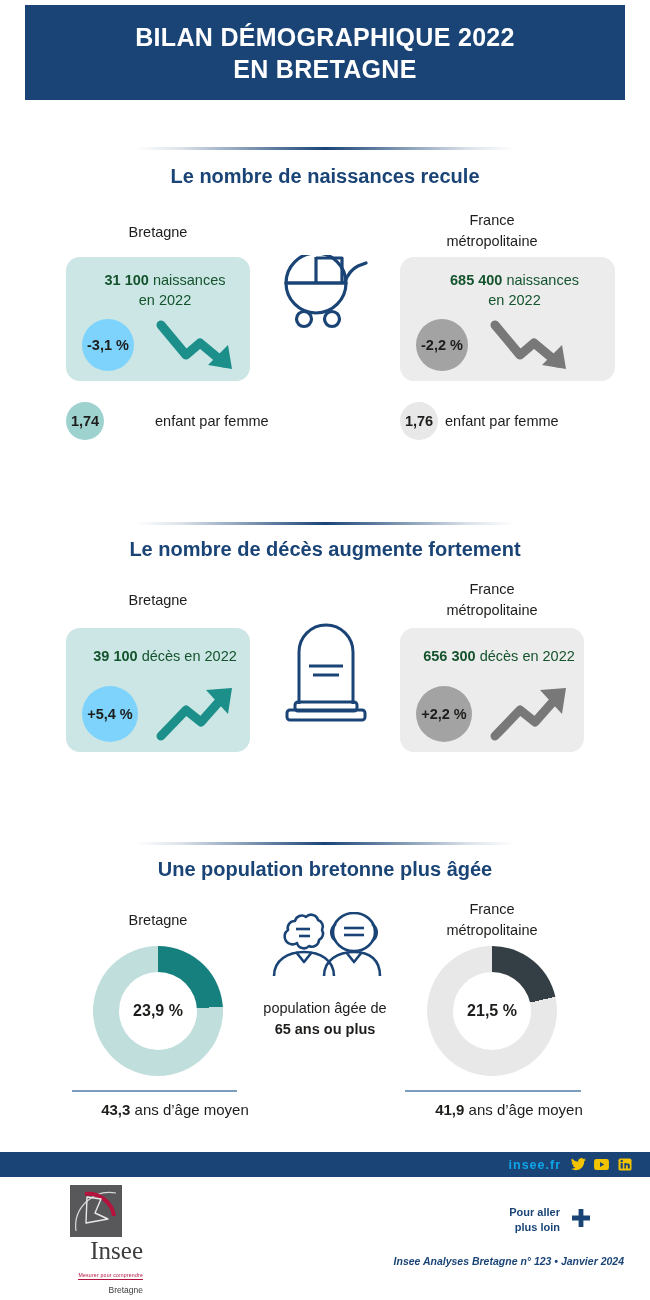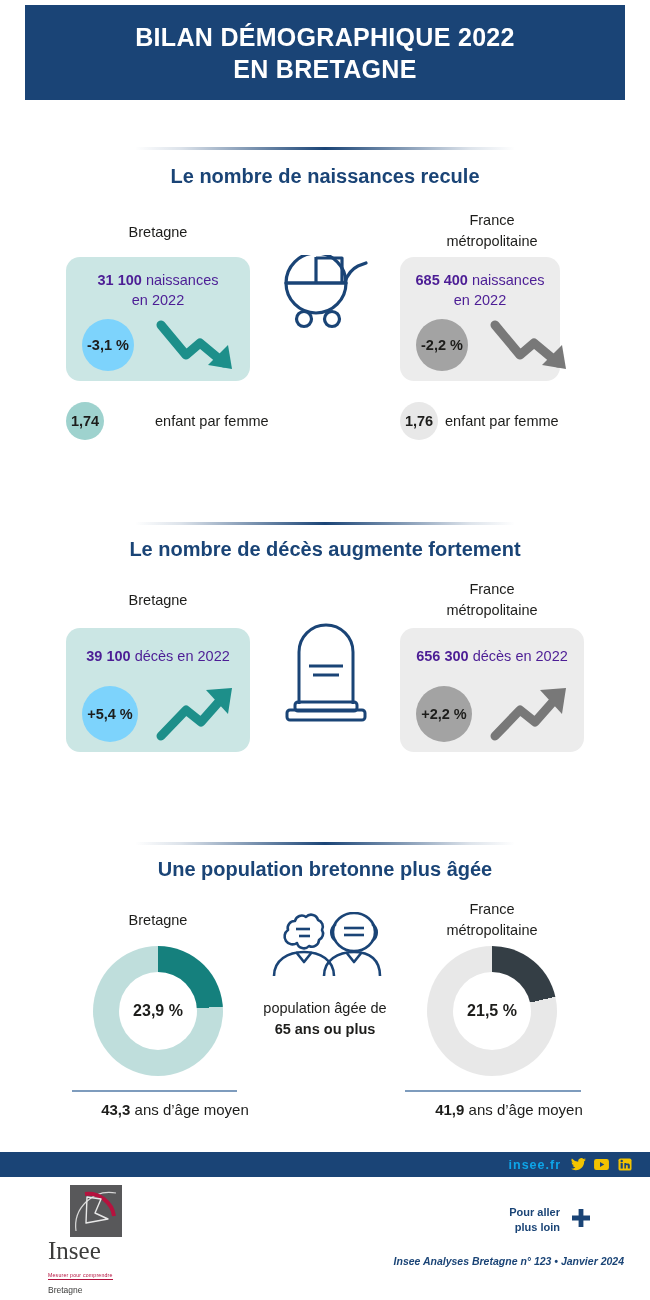--- a/index.html
+++ b/index.html
@@ -39,21 +39,21 @@
   }
 
   
   .card{
     position:absolute;border-radius:14px;
   }
   .card.teal{background:#cbe6e4;}
   .card.grey{background:#ececec;}
   .card-text{
     position:absolute;left:0;width:100%;text-align:center;
-    font-size:14.5px;line-height:1.35;color:#4c1d95;
+    font-size:14.5px;line-height:1.35;color:#14532d;padding-left:7px;
   }
   .card-text b{font-weight:bold;}
   .pct-circle{
     position:absolute;border-radius:50%;
     display:flex;align-items:center;justify-content:center;
     font-weight:bold;font-size:14.5px;color:#1d1d1b;
   }
   .pct-circle.teal{background:#7dd3fc;}
   .pct-circle.grey{background:#a3a3a3;}
 
@@ -89,21 +89,21 @@
   .footer-bar{
     position:absolute;left:0;top:1152px;width:650px;height:25px;background:#1a4476;
     display:flex;align-items:center;justify-content:flex-end;
   }
   .footer-bar .insee-fr{
     color:#0ea5e9;font-size:12.5px;font-weight:bold;letter-spacing:1px;margin-right:10px;
   }
   .soc{width:15px;height:15px;margin-right:8px;display:flex;align-items:center;justify-content:center;}
   .soc:last-child{margin-right:18px;}
 
-  .logo-wrap{position:absolute;left:48px;top:1185px;width:95px;text-align:left;}
+  .logo-wrap{position:absolute;left:48px;top:1185px;width:95px;text-align:right;}
   .logo-mark{width:52px;height:52px;background:#58585a;margin:0 auto;position:relative;overflow:hidden;}
   .logo-word{font-family:"Liberation Serif", serif;font-size:25px;color:#3c3c3b;line-height:1;margin-top:1px;}
   .logo-tag{font-size:5.2px;color:#b5123e;letter-spacing:.2px;border-bottom:1px solid #b5123e;display:inline-block;padding-bottom:1px;}
   .logo-sub{font-size:8.5px;color:#3c3c3b;margin-top:4px;}
 
   .pour-aller{
     position:absolute;right:58px;top:1205px;display:flex;align-items:center;
   }
   .pa-text{color:#1a4476;font-weight:bold;font-size:11px;line-height:1.35;text-align:right;}
   .pa-plus{margin-left:10px;}
@@ -149,21 +149,21 @@
   <svg style="position:absolute;left:282px;top:255px;" width="86" height="75" viewBox="0 0 86 75">
     <path d="M4 28 A30 30 0 0 1 64 28 Z" fill="none" stroke="#1a4476" stroke-width="3.2" stroke-linejoin="round"></path>
     <path d="M4 28 A30 30 0 0 0 64 28 Z" fill="none" stroke="#1a4476" stroke-width="3.2" stroke-linejoin="round"></path>
     <line x1="34" y1="2" x2="34" y2="28" stroke="#1a4476" stroke-width="3.2"></line>
     <path d="M34 3 L60 3 L60 28" fill="none" stroke="#1a4476" stroke-width="3.2" stroke-linejoin="round"></path>
     <path d="M63 27 C66 18 70 14 76 11 L84 8" fill="none" stroke="#1a4476" stroke-width="3.2" stroke-linecap="round"></path>
     <circle cx="22" cy="64" r="7.5" fill="none" stroke="#1a4476" stroke-width="3.2"></circle>
     <circle cx="50" cy="64" r="7.5" fill="none" stroke="#1a4476" stroke-width="3.2"></circle>
   </svg>
 
-  <div class="card grey" style="left:400px;top:257px;width:160px;height:124px;">
+  <div class="card grey" style="left:400px;top:257px;width:215px;height:124px;">
     <div class="card-text" style="top:14px;">
       <b>685 400</b>
       <span>naissances</span><br>
       <span>en 2022</span>
     </div>
     <div class="pct-circle grey" style="left:16px;top:62px;width:52px;height:52px;">-2,2 %</div>
     <svg style="position:absolute;left:90px;top:60px;" width="84" height="58" viewBox="0 0 84 58">
       <path d="M5 8 L30 38 L44 26 L68 46" stroke="#787878" stroke-width="9" fill="none" stroke-linecap="round" stroke-linejoin="round"></path>
       <path d="M72 28 L76 52 L52 48 Z" fill="#787878"></path>
     </svg>

